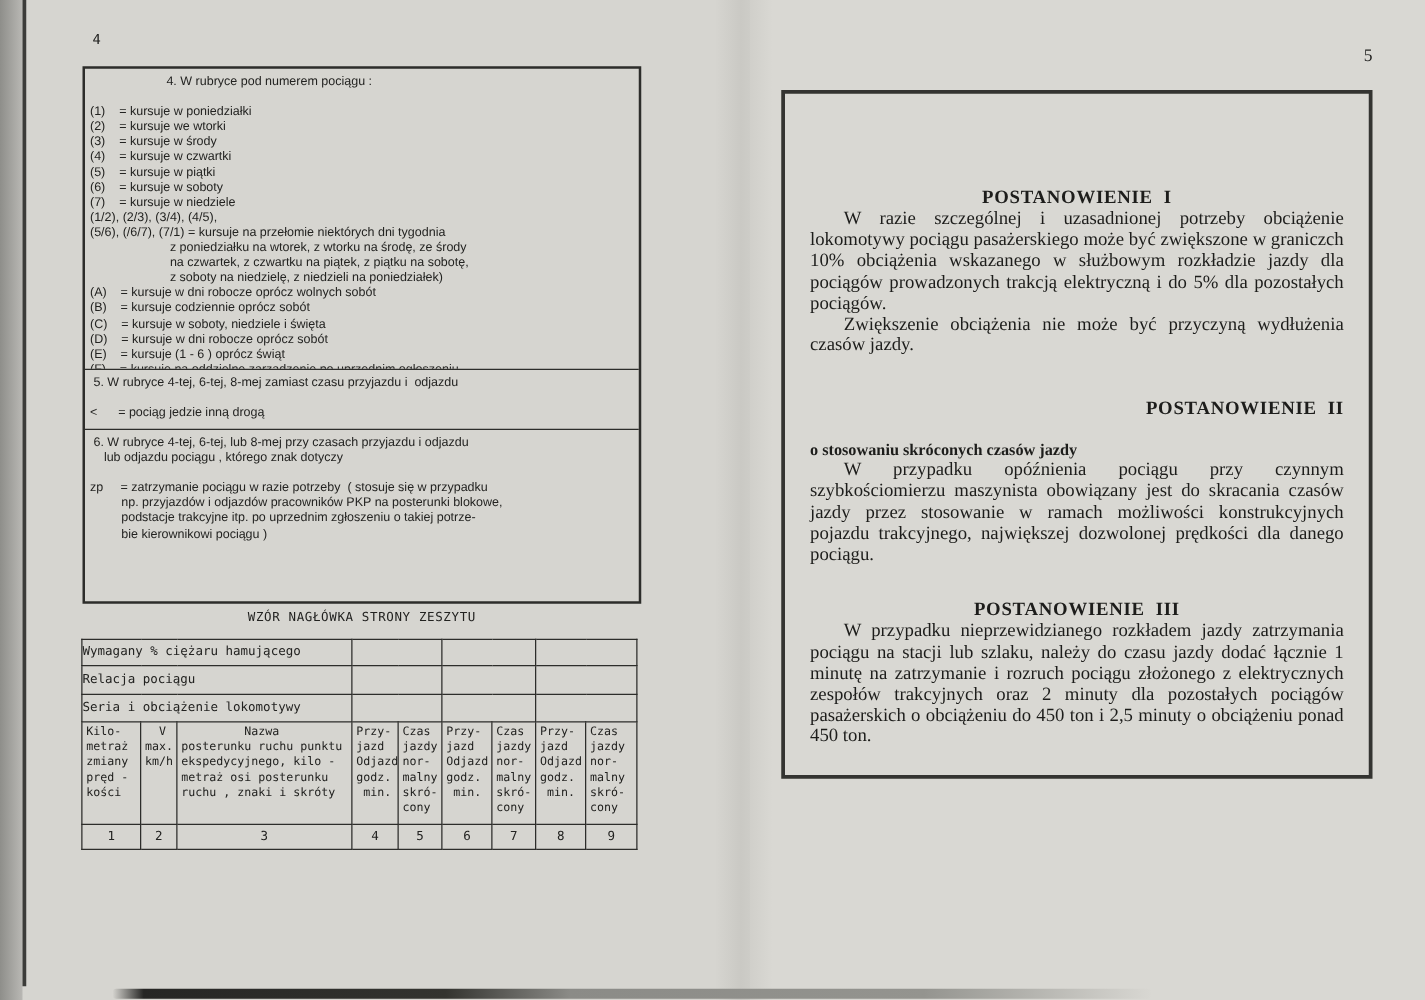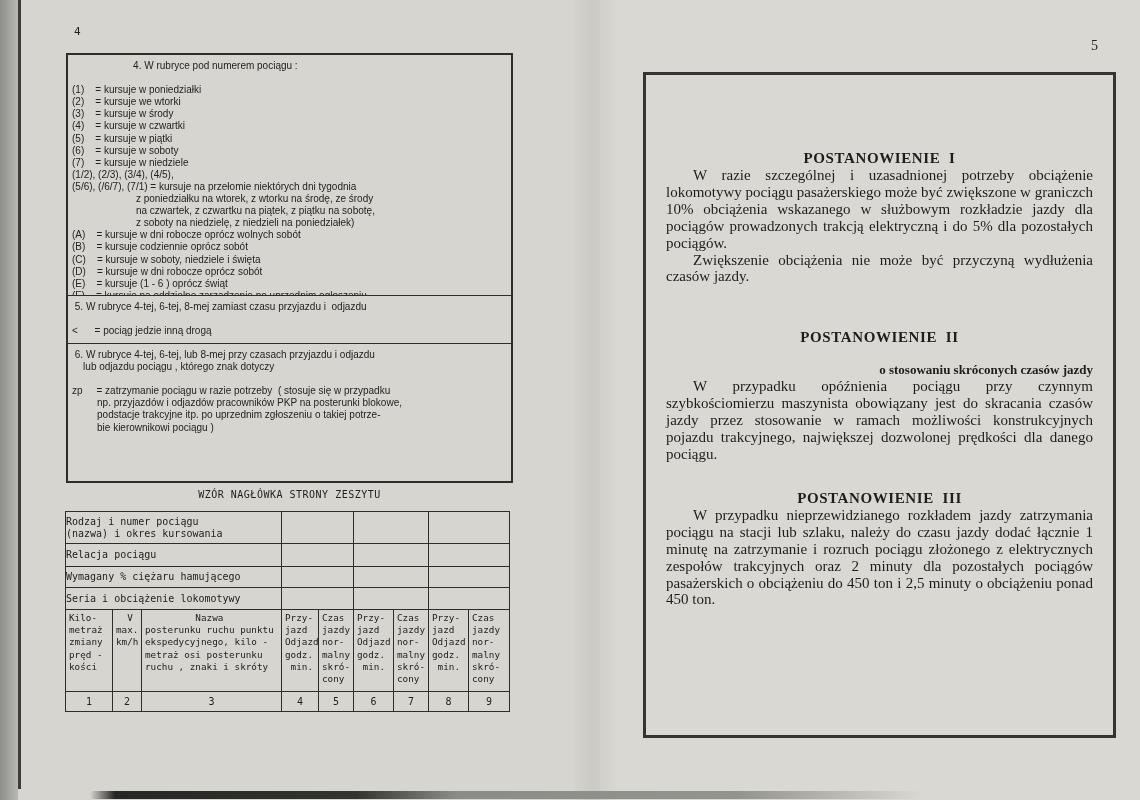--- a/index.html
+++ b/index.html
@@ -37,29 +37,29 @@
     border-collapse:collapse; table-layout:fixed; }
   table.hdrtbl td { border:1.6px solid #2d2d2a; font-size:10px; padding:0;
     vertical-align:middle; white-space:pre; overflow:hidden; }
   td.lbl { padding:2px 0 2px 5px; line-height:11.8px; }
   tr.hrow td { vertical-align:top; font-size:9.3px; line-height:12.2px; padding:2px 0 0 3px;margin-top:48px; }
   tr.nrow td { text-align:center; height:19px; font-size:10px; }
 
   
   .page-right { left:600px; top:0; width:540px; height:800px; background:#d9d8d3; }
   .pn5 { left:491px; top:38px; font-family:"Liberation Serif", serif; font-size:14px; color:#232321; }
-  .prov-box { left:43px; top:72px; width:473px; height:666px;
+  .prov-box { left:25px; top:72px; width:473px; height:551px;
     border:3px solid #343431; box-sizing:border-box;
     font-family:"Liberation Serif", serif; color:#1d1d1b; padding:0 20px; }
   .prov-h { text-align:center; font-size:15px; font-weight:bold; letter-spacing:0.6px;
     margin:0; white-space:pre; font-family:"Liberation Serif", serif; }
   .h1m { margin-top:75px; }
-  .h2m { margin-top:44px; }
+  .h2m { margin-top:34px;text-align:right; }
   .h3m { margin-top:27px; }
-  .prov-sub { text-align:right; font-size:13px; font-weight:bold; margin-top:16px; }
+  .prov-sub { text-align:left; font-size:13px; font-weight:bold; margin-top:16px; }
   .prov-box p { font-size:15px; line-height:16.9px; text-align:justify;
     text-indent:27px; margin:0; }
   .pm1 { margin-top:16px; } .pm2 { margin-top:14px; } .pm3 { margin-top:12px; }
 </style>
 </head>
 <body>
 
 <div class="abs edge-strip"></div>
 <div class="abs edge-line"></div>
 
@@ -127,35 +127,28 @@
         <col style="width:29px">
         <col style="width:140px">
       <col style="width:37px">
         <col style="width:35px">
         <col style="width:40px">
       <col style="width:35px">
         <col style="width:40px">
         <col style="width:41px">
     </colgroup>
     <tbody>
-        <tr style="height:32px">
-      <td colspan="3" class="lbl">Rodzaj i numer pociągu
-(nazwa) i okres kursowania</td>
+    <tr style="height:21px">
+      <td colspan="3" class="lbl">Wymagany % ciężaru hamującego</td>
       <td colspan="2"></td>
       <td colspan="2"></td>
       <td colspan="2"></td>
     </tr>
     <tr style="height:23px">
       <td colspan="3" class="lbl">Relacja pociągu</td>
-      <td colspan="2"></td>
-      <td colspan="2"></td>
-      <td colspan="2"></td>
-    </tr>
-    <tr style="height:21px">
-      <td colspan="3" class="lbl">Wymagany % ciężaru hamującego</td>
       <td colspan="2"></td>
       <td colspan="2"></td>
       <td colspan="2"></td>
     </tr>
     <tr style="height:22px">
       <td colspan="3" class="lbl">Seria i obciążenie lokomotywy</td>
       <td colspan="2"></td>
       <td colspan="2"></td>
       <td colspan="2"></td>
     </tr>

